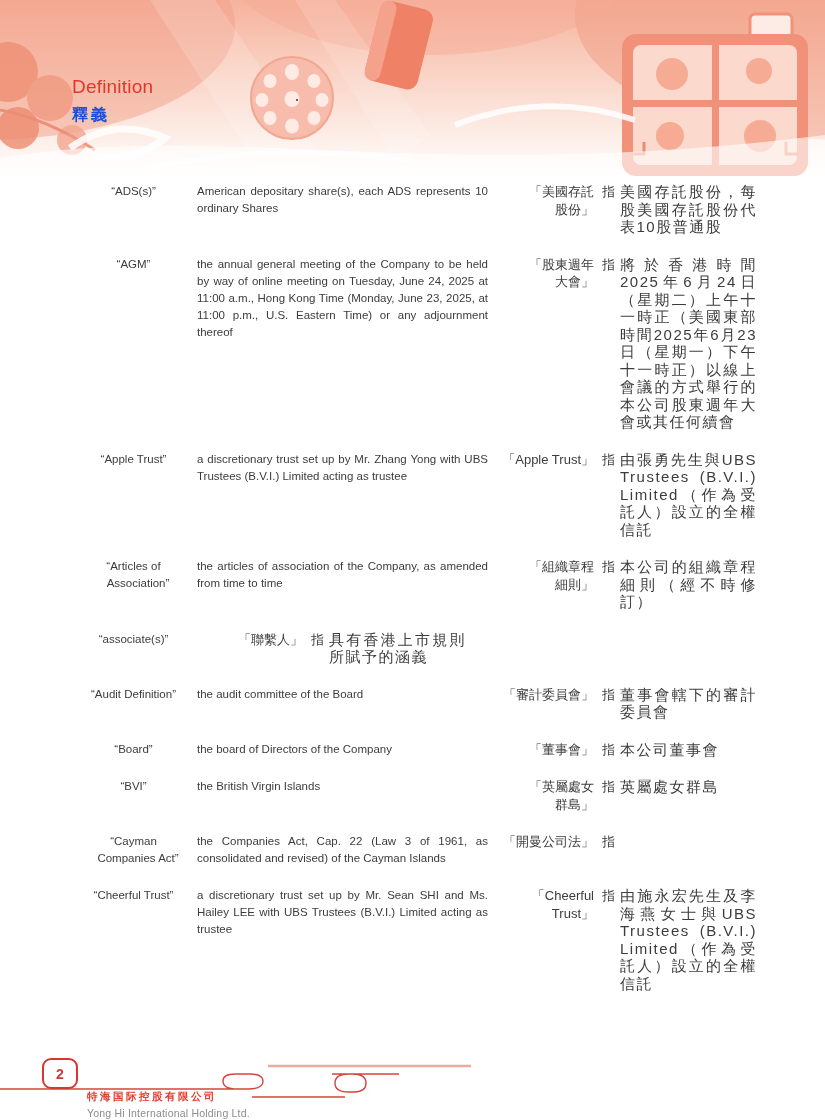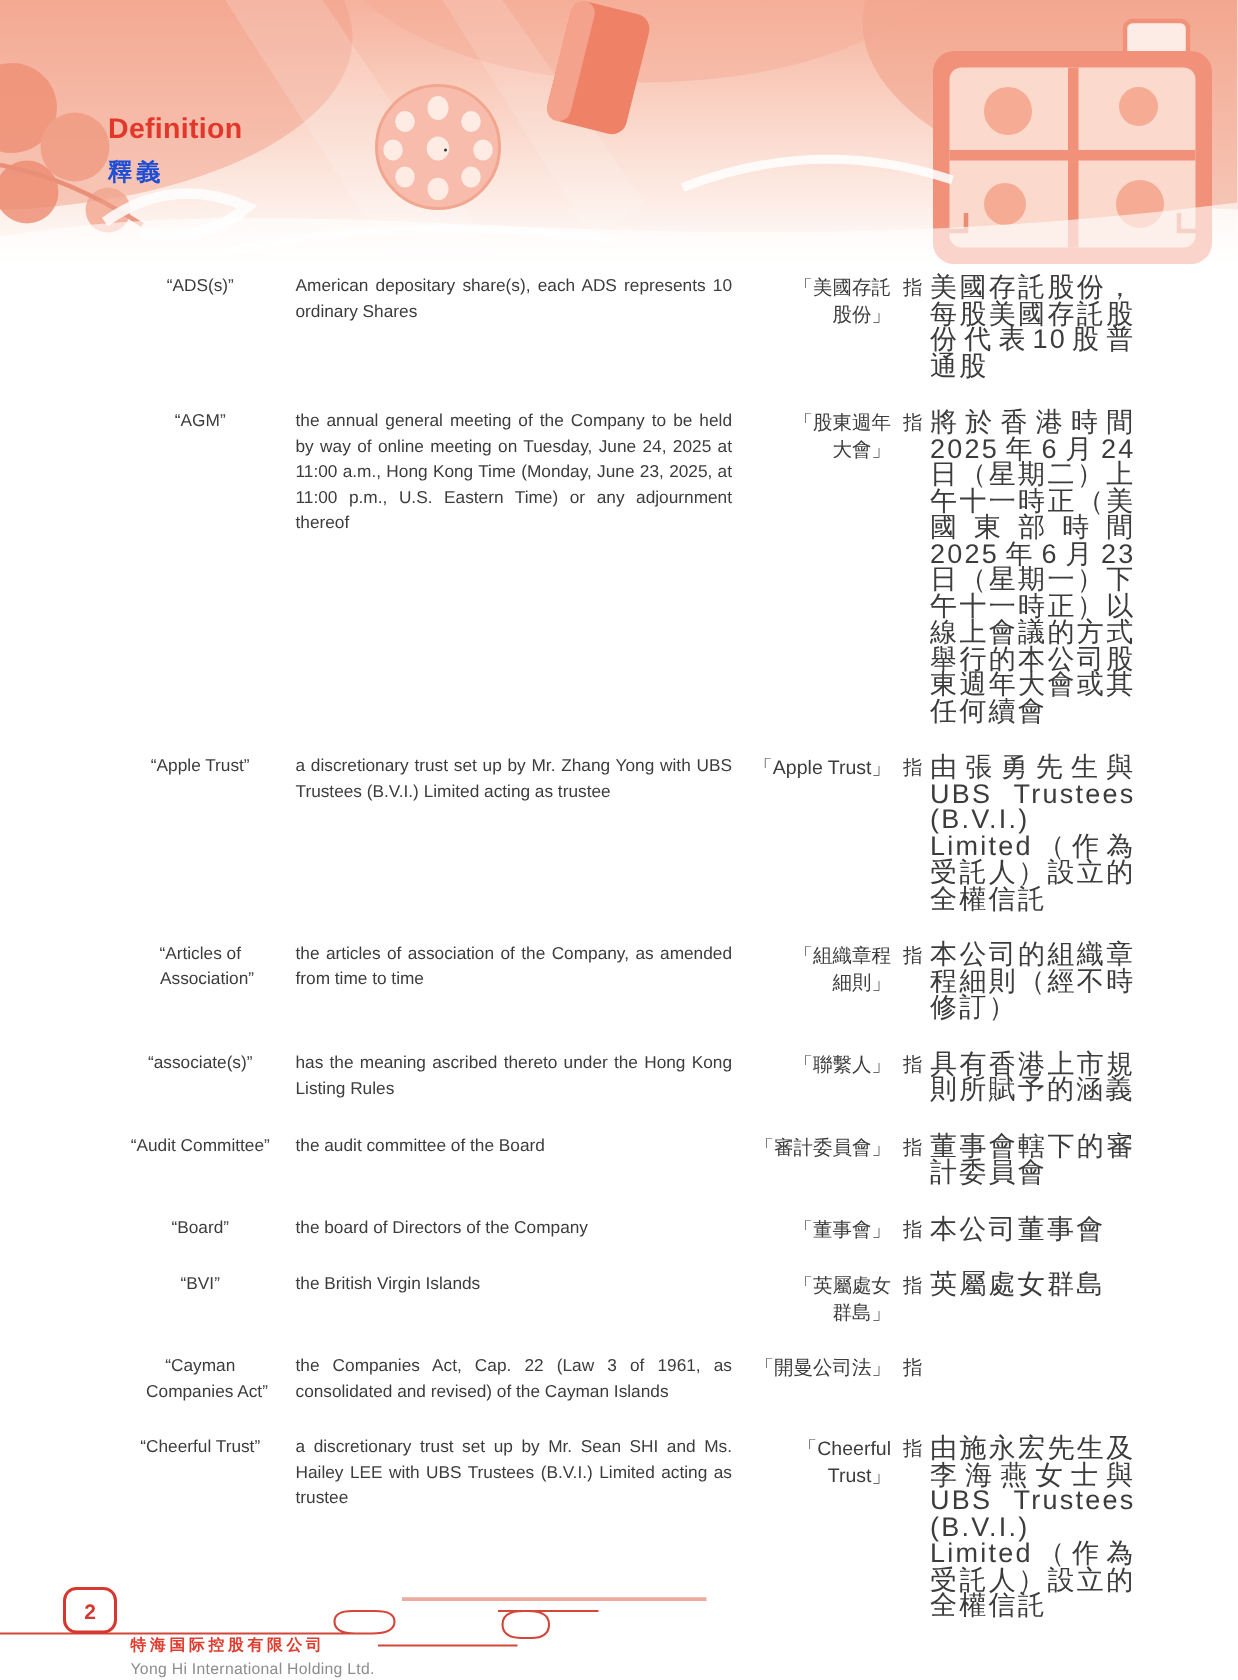--- a/index.html
+++ b/index.html
@@ -5,33 +5,33 @@
   html,body{margin:0;padding:0;background:#ffffff;}
   body{
     width:825px;height:1120px;position:relative;overflow:hidden;
     font-family:"Liberation Sans","DejaVu Sans",sans-serif;
     color:#3c3c3c;
   }
   
   .hero{position:absolute;left:0;top:0;width:825px;height:178px;}
   .hero svg{display:block;}
   .titles{position:absolute;left:72px;top:76px;}
-  .title-en{font-size:19px;font-weight:bold;color:#e2372b;letter-spacing:.2px;}
+  .title-en{font-size:19px;font-weight:normal;color:#e2372b;letter-spacing:.2px;}
   .title-zh{font-size:16px;font-weight:bold;color:#1d4ed8;letter-spacing:3px;margin-top:7px;}
   .tiny-dot{position:absolute;left:296px;top:99px;width:2px;height:2px;background:#333;border-radius:50%;}
   
   .deftable{position:absolute;left:70px;top:183px;width:687px;}
   .row{display:flex;align-items:flex-start;margin-bottom:20px;}
   .c{flex:0 0 auto;text-align:center;}
   .term{width:127px;font-size:11.5px;line-height:17px;}
   .term .t2{display:block;padding-left:9px;}
   .endef{width:291px;font-size:11.5px;line-height:17px;text-align:justify;}
   .cnterm{width:96px;margin-left:10px;font-size:13px;line-height:17.5px;text-align:right;white-space:pre-line;}
   .zhi{width:26px;font-size:13px;line-height:17.5px;text-align:right;padding-right:5px;box-sizing:border-box;}
-  .cndef{width:137px;font-size:18px;line-height:17.5px;text-align:justify;text-justify:inter-character;letter-spacing:1.5px;}
+  .cndef{width:137px;font-size:15px;line-height:17.5px;text-align:justify;text-justify:inter-character;letter-spacing:1.5px;}
   
   .footer{position:absolute;left:0;top:1052px;width:825px;height:68px;}
   .page-badge{
     position:absolute;left:42px;top:6px;width:32px;height:27px;
     border:2px solid #d5382f;border-radius:9px;
     display:flex;align-items:center;justify-content:center;
     font-size:14px;font-weight:bold;color:#d5382f;background:#fff;z-index:2;
   }
   .company{position:absolute;left:87px;top:6px;margin-top:32px;}
   .company-zh{font-size:10.5px;font-weight:bold;color:#e03c2f;letter-spacing:2.5px;}
@@ -145,28 +145,27 @@
     <div class="c term"><span>“Articles of</span><span class="t2">Association”</span></div>
     <div class="c endef">the articles of association of the Company, as amended from time to time</div>
     <div class="c cnterm">「組織章程
 細則」</div>
     <div class="c zhi">指</div>
     <div class="c cndef">本公司的組織章程細則（經不時修訂）</div>
   </div>
 
   <div class="row">
     <div class="c term"><span>“associate(s)”</span><span class="t2"></span></div>
-    <div class="c endef">has the meaning ascribed thereto under the Hong Kong Listing Rules</div>
     <div class="c cnterm">「聯繫人」</div>
     <div class="c zhi">指</div>
     <div class="c cndef">具有香港上市規則所賦予的涵義</div>
   </div>
 
   <div class="row">
-    <div class="c term"><span>“Audit Committee”</span><span class="t2"></span></div>
+    <div class="c term"><span>“Audit Definition”</span><span class="t2"></span></div>
     <div class="c endef">the audit committee of the Board</div>
     <div class="c cnterm">「審計委員會」</div>
     <div class="c zhi">指</div>
     <div class="c cndef">董事會轄下的審計委員會</div>
   </div>
 
   <div class="row">
     <div class="c term"><span>“Board”</span><span class="t2"></span></div>
     <div class="c endef">the board of Directors of the Company</div>
     <div class="c cnterm">「董事會」</div>

